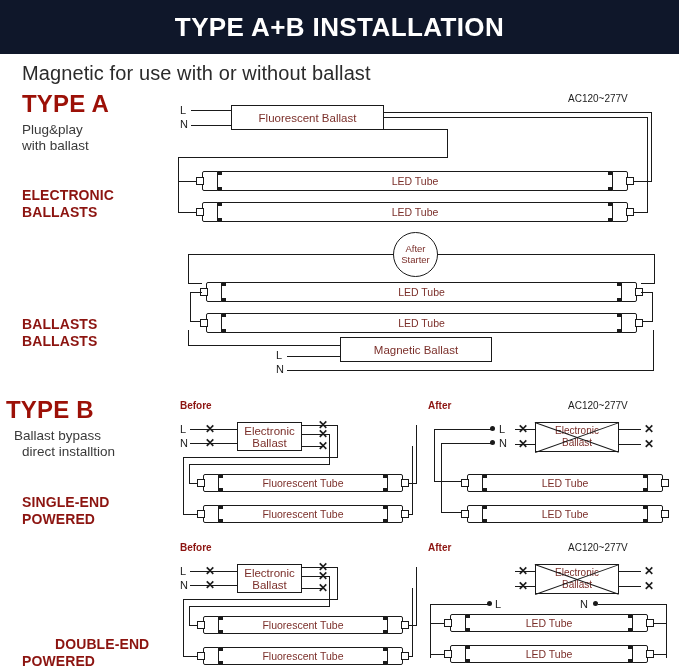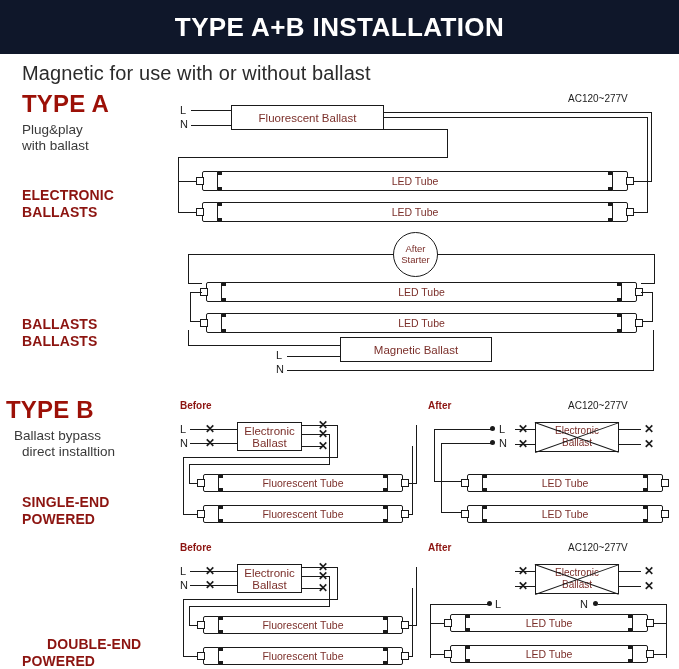--- a/index.html
+++ b/index.html
@@ -231,21 +231,21 @@
   <div class="w wh" style="left:287px;top:356px;width:54px;"></div>
   <div class="w wh" style="left:287px;top:370px;width:367px;"></div>
   <div class="w wv" style="left:653px;top:330px;height:41px;"></div>
 </div>
 
 <div class="type-head" style="left:6px;top:396px;">TYPE B</div>
 <div class="type-sub" style="left:14px;top:428px;">Ballast bypass</div>
 <div class="type-sub" style="left:22px;top:444px;">direct installtion</div>
 <div class="cat-label" style="left:22px;top:494px;">SINGLE-END</div>
 <div class="cat-label" style="left:22px;top:511px;">POWERED</div>
-<div class="cat-label" style="left:22px;top:636px;padding-left:25px;">DOUBLE-END</div>
+<div class="cat-label" style="left:30px;top:636px;padding-left:25px;">DOUBLE-END</div>
 <div class="cat-label" style="left:22px;top:653px;">POWERED</div>
 
 <div class="ba-label" style="left:180px;top:400px;">Before</div>
 <div>
   <div class="pin-label" style="left:180px;top:423px;">L</div>
   <div class="pin-label" style="left:180px;top:437px;">N</div>
   <div class="w wh" style="left:190px;top:429px;width:47px;"></div>
   <div class="w wh" style="left:190px;top:443px;width:47px;"></div>
   <div class="xm" style="left:205px;top:424px;">✕</div>
   <div class="xm" style="left:205px;top:438px;">✕</div>

